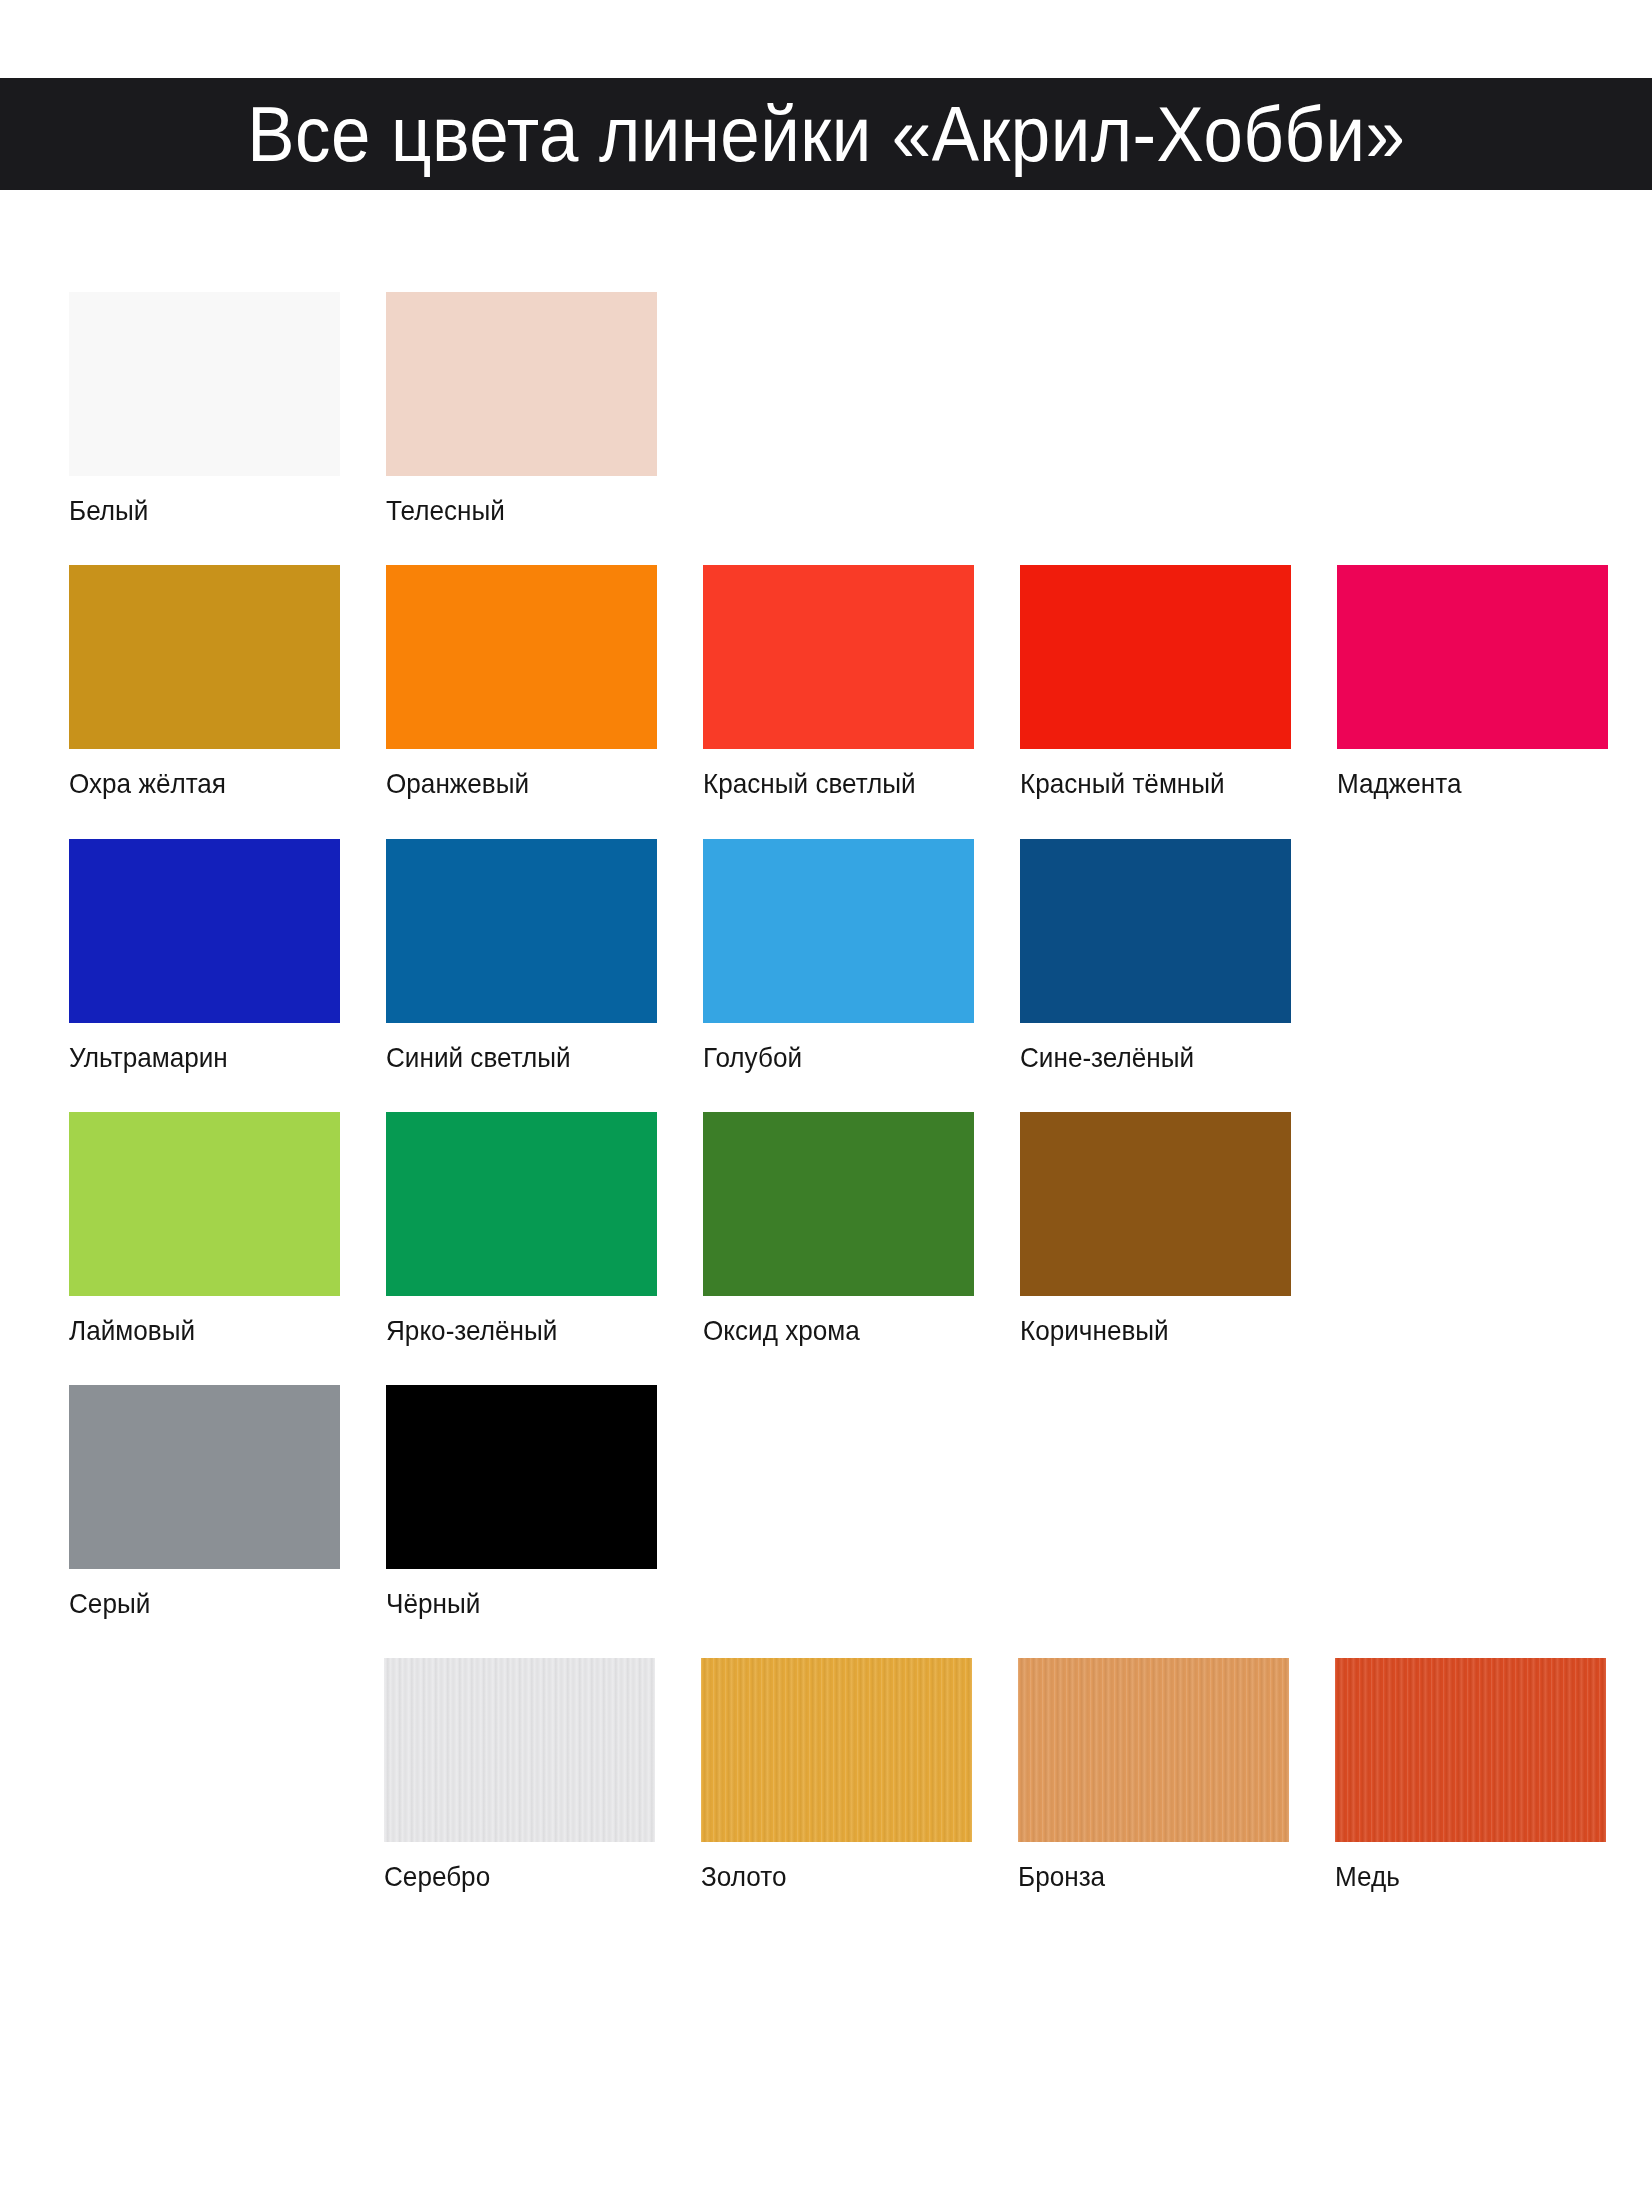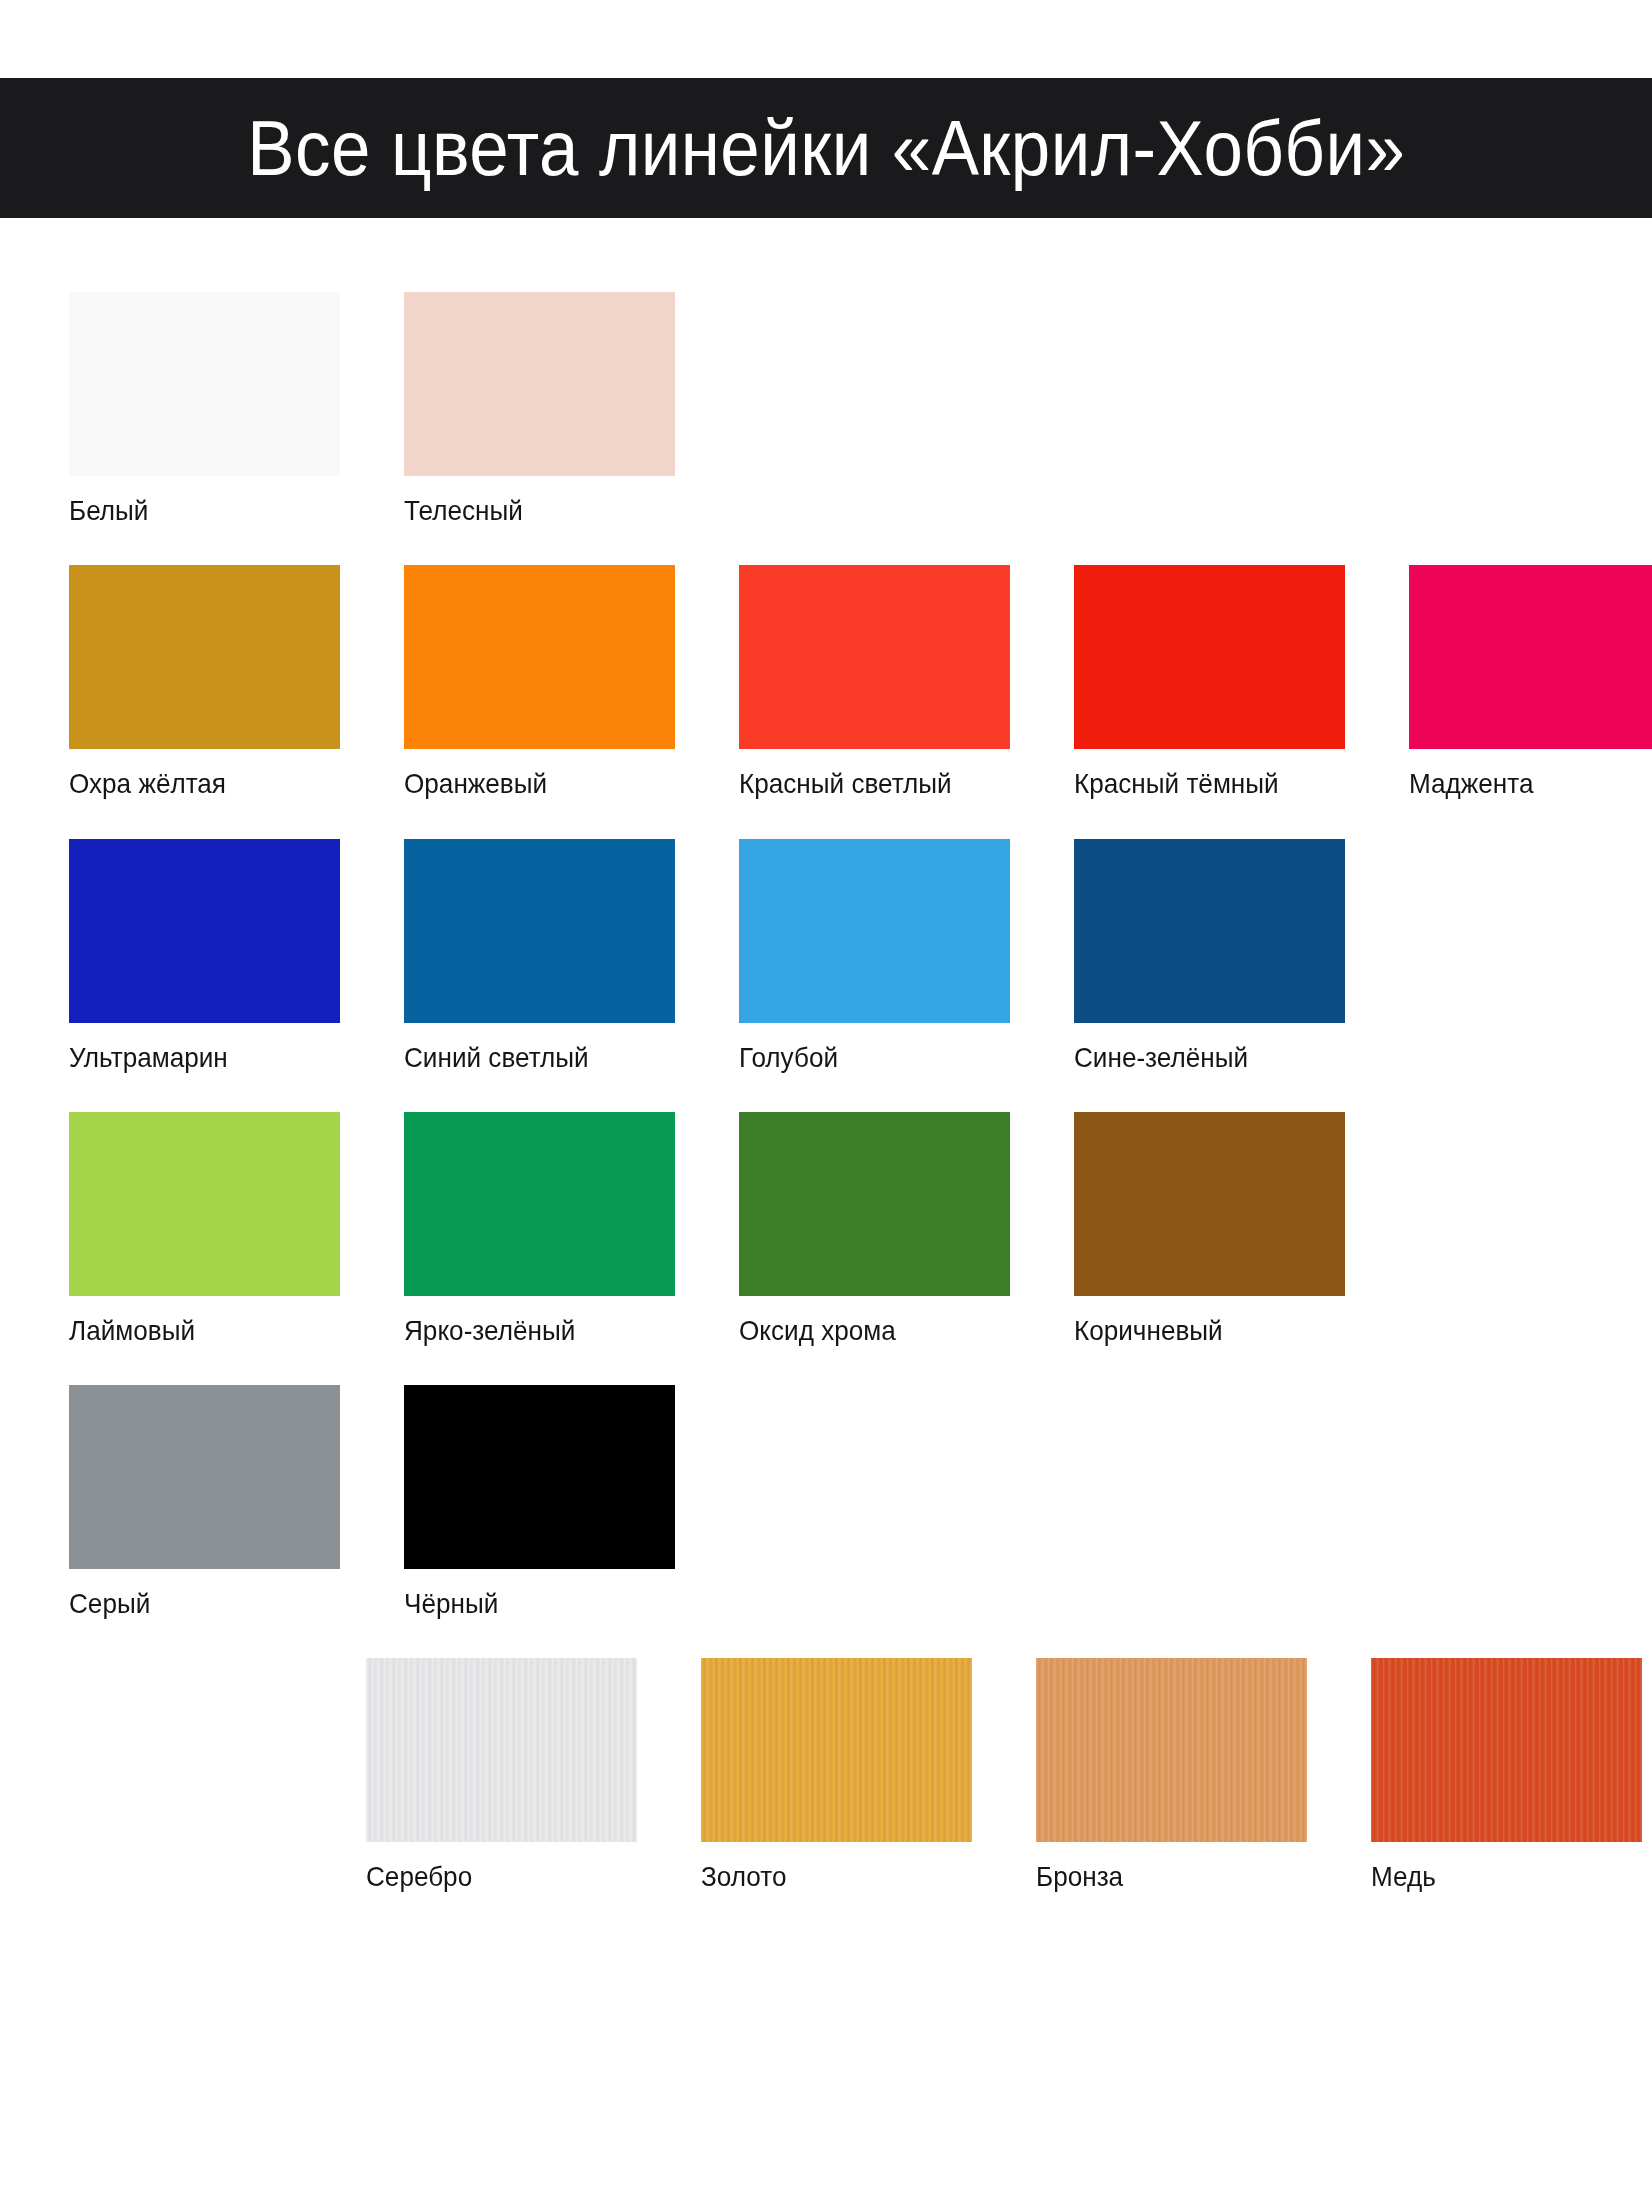--- a/index.html
+++ b/index.html
@@ -7,41 +7,41 @@
     width:1653px; height:2204px;
     background:#ffffff;
     font-family:"Liberation Sans", sans-serif;
     overflow:hidden;
   }
 
   
   .banner {
     position:absolute;
     left:0; top:78px;
-    width:1653px; height:140px;
+    width:1653px; height:112px;
     background:#1a1a1d;
     display:flex; align-items:center; justify-content:center;
   }
   .banner-title {
     color:#ffffff;
     font-size:77px;
     font-weight:400;
     letter-spacing:0.5px;
     white-space:nowrap;
     transform:scaleX(0.92);
     line-height:1;
   }
 
   
   .grid {
     position:absolute;
     left:69px; top:292px;
     width:1534px;
   }
-  .row { display:flex; gap:64px; margin-bottom:39px; }
+  .row { display:flex; gap:46px; margin-bottom:39px; }
   .cell { width:271px; }
   .cell.empty { visibility:hidden; }
 
   .swatch {
     width:271px; height:184px;
     position:relative;
     overflow:hidden;
   }
   .swatch.texture::after {
     content:"";

